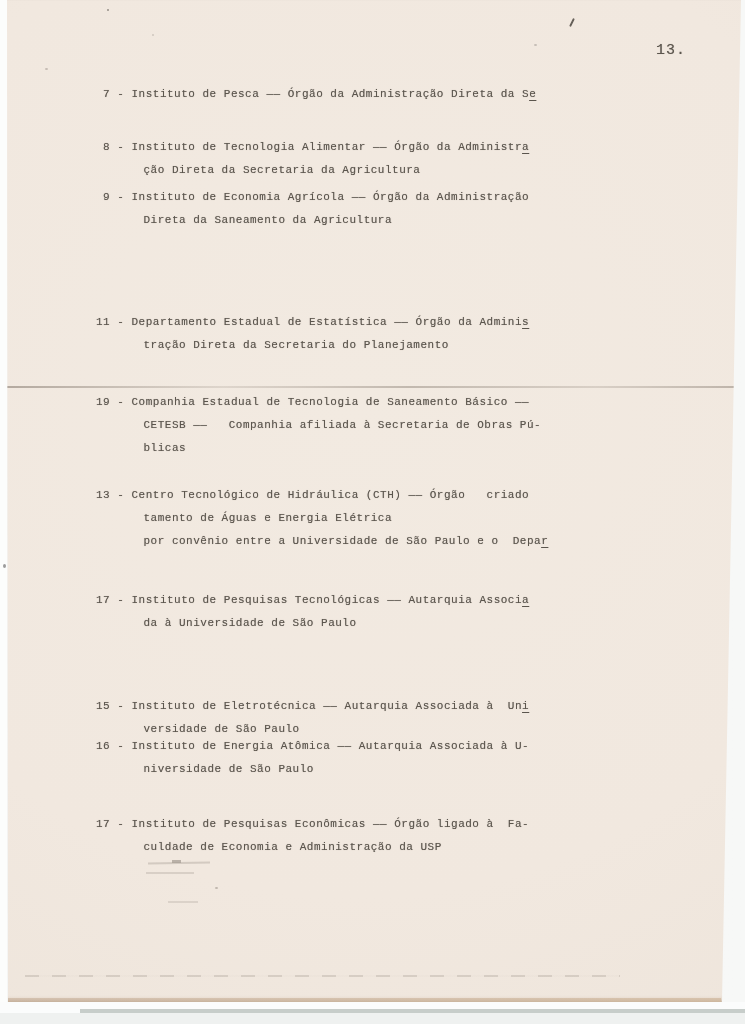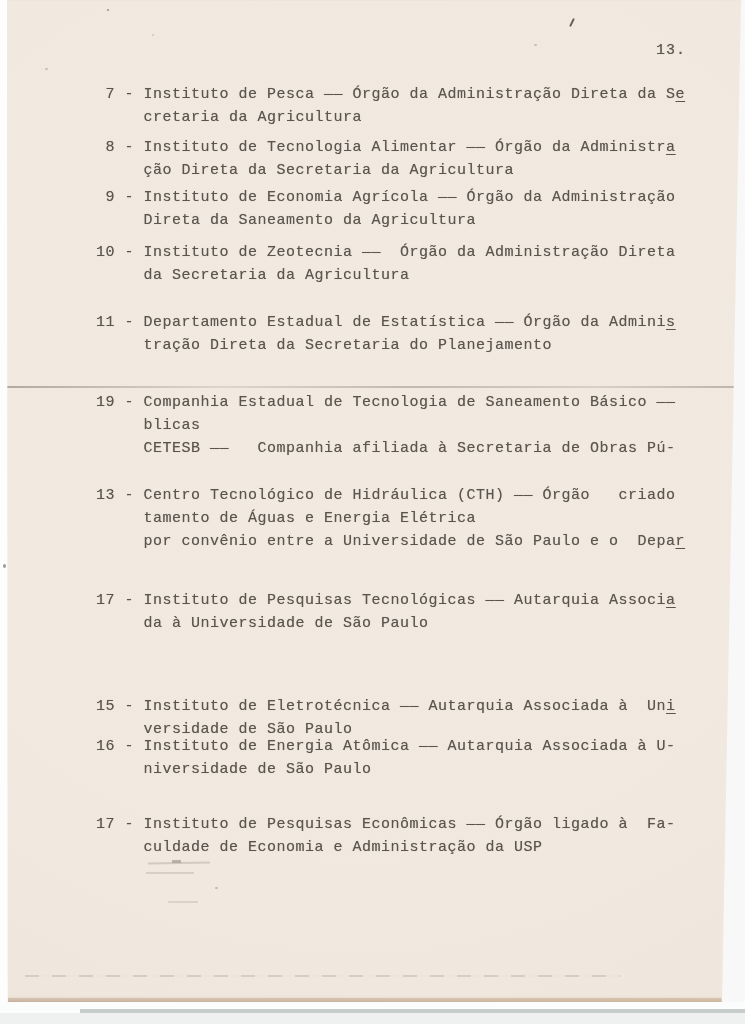--- a/index.html
+++ b/index.html
@@ -20,21 +20,21 @@
                var(--paper,#f2eae1) 0%, #f1e8df 55%, #ece3d9 100%);
     box-shadow:
       inset 3px 0 3px -2px rgba(110,105,100,0.55),
       inset -2px 0 2px -2px rgba(150,145,140,0.35),
       inset 0 -4px 4px -2px rgba(176,150,124,0.55);
   }
   
   .item{position:absolute;left:96px;}
   .line{
     white-space:pre;
-    font-size:15px;line-height:23px;letter-spacing:0.5px;
+    font-size:11px;line-height:23px;letter-spacing:0.5px;
     color:var(--ink,#5b554d);
     text-shadow:0 0 0.7px rgba(88,82,75,0.5);
   }
   .cont{padding-left:47.5px;}
   .u{text-decoration:underline;text-underline-offset:2.5px;text-decoration-thickness:1.2px;}
   .page-number{
     position:absolute;left:656px;top:39px;
     font-size:15px;line-height:23px;letter-spacing:1px;
     color:var(--ink,#5b554d);
     text-shadow:0 0 0.7px rgba(88,82,75,0.5);
@@ -79,47 +79,42 @@
 </head>
 <body>
 
 <div class="scan">
   <div class="paper">
 
     <div class="page-number">13.</div>
 
     <div class="item" style="top:83px">
       <div class="line"><span> 7 - Instituto de Pesca —— Órgão da Administração Direta da S</span><span class="u">e</span></div>
-      <div class="line cont"><span>cretaria da Agricultura</span><span class="u"></span></div>
     </div>
 
     <div class="item" style="top:136px">
       <div class="line"><span> 8 - Instituto de Tecnologia Alimentar —— Órgão da Administr</span><span class="u">a</span></div>
       <div class="line cont"><span>ção Direta da Secretaria da Agricultura</span><span class="u"></span></div>
     </div>
 
     <div class="item" style="top:186px">
       <div class="line"><span> 9 - Instituto de Economia Agrícola —— Órgão da Administração</span><span class="u"></span></div>
       <div class="line cont"><span>Direta da Saneamento da Agricultura</span><span class="u"></span></div>
     </div>
 
-    <div class="item" style="top:241px">
-      <div class="line"><span>10 - Instituto de Zeotecnia ——  Órgão da Administração Direta</span><span class="u"></span></div>
-      <div class="line cont"><span>da Secretaria da Agricultura</span><span class="u"></span></div>
-    </div>
 
     <div class="item" style="top:311px">
       <div class="line"><span>11 - Departamento Estadual de Estatística —— Órgão da Admini</span><span class="u">s</span></div>
       <div class="line cont"><span>tração Direta da Secretaria do Planejamento</span><span class="u"></span></div>
     </div>
 
     <div class="item" style="top:391px">
       <div class="line"><span>19 - Companhia Estadual de Tecnologia de Saneamento Básico ——</span><span class="u"></span></div>
+      <div class="line cont"><span>CETESB ——   Companhia afiliada à Secretaria de Obras Pú-</span><span class="u"></span></div>
       <div class="line cont"><span>blicas</span><span class="u"></span></div>
-      <div class="line cont"><span>CETESB ——   Companhia afiliada à Secretaria de Obras Pú-</span><span class="u"></span></div>
     </div>
 
     <div class="item" style="top:484px">
       <div class="line"><span>13 - Centro Tecnológico de Hidráulica (CTH) —— Órgão   criado</span><span class="u"></span></div>
       <div class="line cont"><span>tamento de Águas e Energia Elétrica</span><span class="u"></span></div>
       <div class="line cont"><span>por convênio entre a Universidade de São Paulo e o  Depa</span><span class="u">r</span></div>
     </div>
 
     <div class="item" style="top:589px">
       <div class="line"><span>17 - Instituto de Pesquisas Tecnológicas —— Autarquia Associ</span><span class="u">a</span></div>

